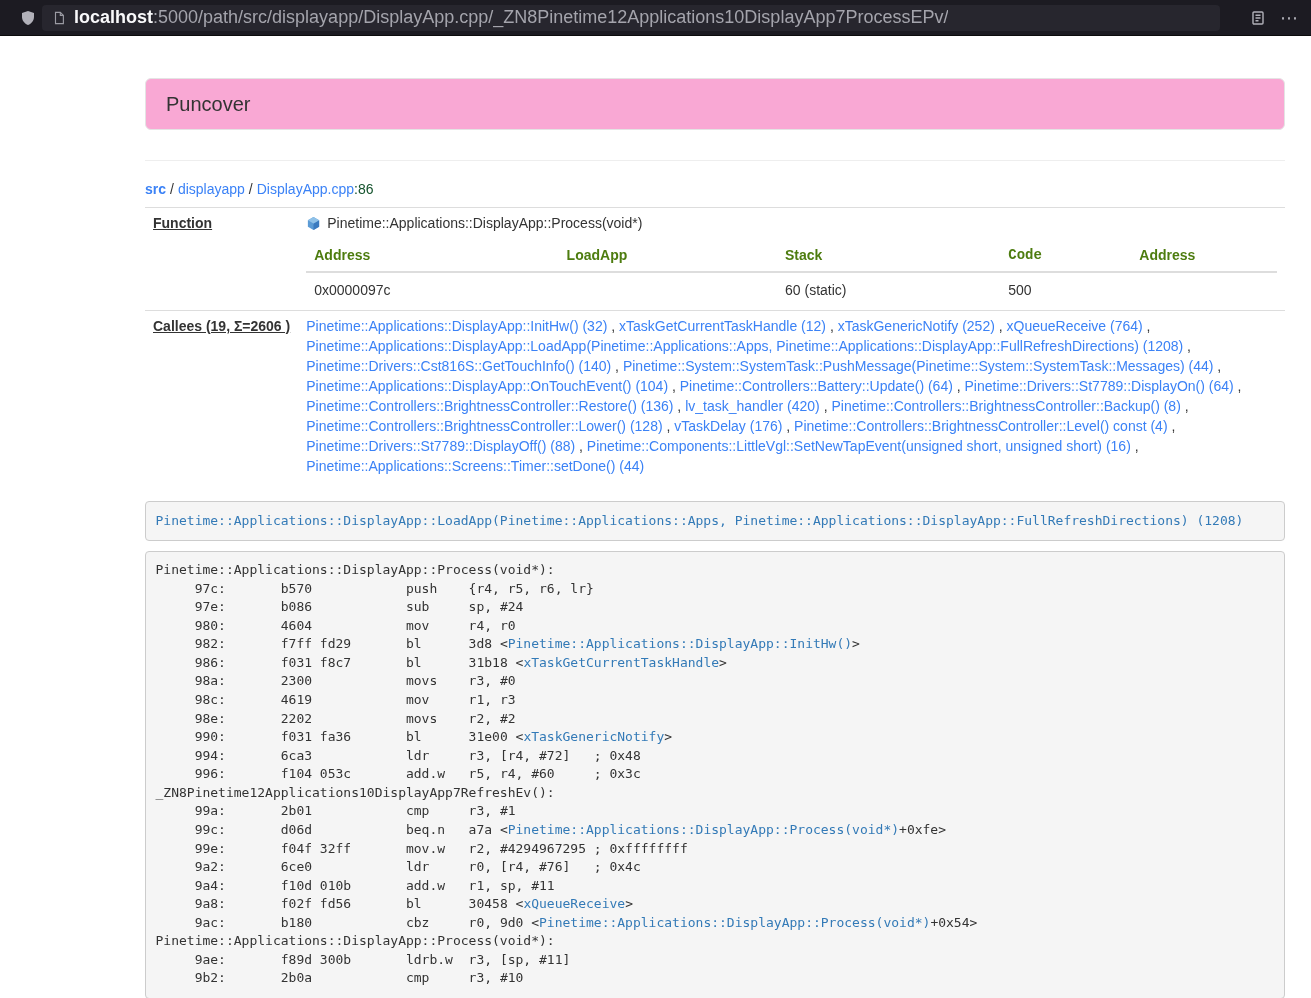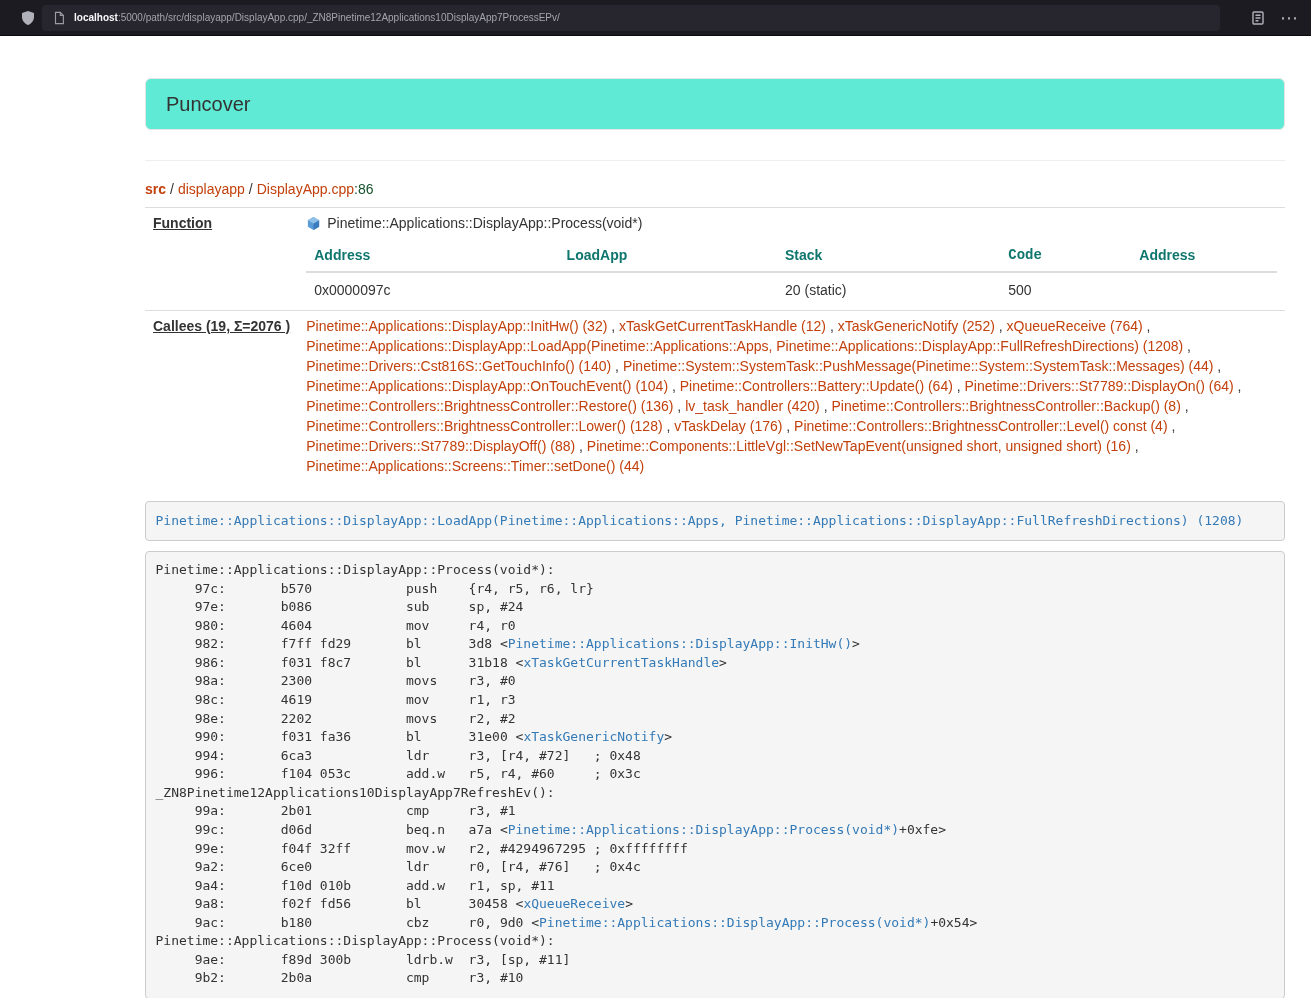--- a/index.html
+++ b/index.html
@@ -3,54 +3,54 @@
 <meta charset="utf-8">
 <style>
   * { box-sizing: border-box; }
   html, body { margin: 0; padding: 0; overflow: hidden; }
   body {
     width: 1311px; height: 998px;
     background: #ffffff;
     font-family: "Liberation Sans", sans-serif;
     font-size: 14px; color: #333;
   }
-  a { color: #c2410c; text-decoration: none; }
+  a { color: #3b82f6; text-decoration: none; }
 
   
   .browser-bar {
     height: 36px; background: #1c1b22;
     border-bottom: 1px solid #0c0c0d;
     display: flex; align-items: center;
     padding: 0 12px;
   }
   .bar-icon { flex: none; display: inline-flex; align-items: center; }
   .shield-wrap { margin: 0 6px 0 8px; }
   .url-pill {
     flex: 1; min-width: 0; height: 26px;
     background: #27262e; border-radius: 4px;
     display: flex; align-items: center;
     padding: 0 10px; margin-right: 14px;
   }
   .page-icon-wrap { margin-right: 8px; }
   .url-text {
-    font-size: 10px; color: #a4a4ac;
+    font-size: 18px; color: #a4a4ac;
     white-space: nowrap; overflow: hidden;
   }
   .url-host { color: #f9f9fb; font-weight: 700; }
   .right-icon { margin-left: 16px; }
   .more-dots {
     color: #b1b1b9; font-size: 18px; line-height: 1;
     margin-left: 14px; letter-spacing: 1px; user-select: none;
   }
 
   
   .container { width: 1140px; margin: 42px 26px 0 145px; }
 
   .jumbotron {
-    background: #5eead4; border: 1px solid #e4e4e4;
+    background: #f9a8d4; border: 1px solid #e4e4e4;
     border-radius: 6px; padding: 14px 20px;
     margin-bottom: 30px;
   }
   .jumbotron h1 { margin: 0; font-size: 20px; font-weight: 500; color: #333; line-height: 1.1; }
 
   hr.divider { border: 0; border-top: 1px solid #eee; margin: 0 0 18px; }
 
   .breadcrumb { margin: 0 0 8px; line-height: 20px; }
   .breadcrumb a.first { font-weight: 700; }
   .breadcrumb .sep { color: #333; margin: 0 4px; }
@@ -62,21 +62,21 @@
     border-top: 1px solid #ddd;
     padding: 5px 8px; vertical-align: top; line-height: 20px;
   }
   td.row-label { font-weight: 700; width: 150px; white-space: nowrap; text-decoration: underline; }
 
   .fn-name-line { display: flex; align-items: center; margin: 0 0 6px; }
   .fn-icon { display: inline-flex; margin-right: 6px; }
 
   table.stats { width: 100%; border-collapse: collapse; margin-top: 2px; }
   .stats th {
-    text-align: left; font-weight: 700; color: #0f766e;
+    text-align: left; font-weight: 700; color: #4d7c0f;
     padding: 6px 8px; border-bottom: 2px solid #ddd; line-height: 20px;
   }
   .stats td { padding: 7px 8px 5px; line-height: 20px; }
   .stats th:nth-child(1) { width: 26%; }
   .stats th:nth-child(2) { width: 22.5%; }
   .stats th:nth-child(3) { width: 23%; }
   .stats th:nth-child(4) { width: 13.5%; font-family: Liberation Mono, monospace; }
 
   .callees-cell { line-height: 20px; }
   .callees-cell .sep { color: #333; }
@@ -153,30 +153,30 @@
                 <th>LoadApp</th>
                 <th>Stack</th>
                 <th>Code</th>
                 <th>Address</th>
               </tr>
             </thead>
             <tbody>
               <tr>
                 <td>0x0000097c</td>
                 <td></td>
-                <td>20 (static)</td>
+                <td>60 (static)</td>
                 <td>500</td>
                 <td></td>
               </tr>
             </tbody>
           </table>
         </td>
       </tr>
       <tr>
-        <td class="row-label">Callees (19, Σ=2076 )</td>
+        <td class="row-label">Callees (19, Σ=2606 )</td>
         <td class="callees-cell"><a href="#">Pinetime::Applications::DisplayApp::InitHw() (32)</a><span class="sep"> , </span><a href="#">xTaskGetCurrentTaskHandle (12)</a><span class="sep"> , </span><a href="#">xTaskGenericNotify (252)</a><span class="sep"> , </span><a href="#">xQueueReceive (764)</a><span class="sep"> , </span><a href="#">Pinetime::Applications::DisplayApp::LoadApp(Pinetime::Applications::Apps, Pinetime::Applications::DisplayApp::FullRefreshDirections) (1208)</a><span class="sep"> , </span><a href="#">Pinetime::Drivers::Cst816S::GetTouchInfo() (140)</a><span class="sep"> , </span><a href="#">Pinetime::System::SystemTask::PushMessage(Pinetime::System::SystemTask::Messages) (44)</a><span class="sep"> , </span><a href="#">Pinetime::Applications::DisplayApp::OnTouchEvent() (104)</a><span class="sep"> , </span><a href="#">Pinetime::Controllers::Battery::Update() (64)</a><span class="sep"> , </span><a href="#">Pinetime::Drivers::St7789::DisplayOn() (64)</a><span class="sep"> , </span><a href="#">Pinetime::Controllers::BrightnessController::Restore() (136)</a><span class="sep"> , </span><a href="#">lv_task_handler (420)</a><span class="sep"> , </span><a href="#">Pinetime::Controllers::BrightnessController::Backup() (8)</a><span class="sep"> , </span><a href="#">Pinetime::Controllers::BrightnessController::Lower() (128)</a><span class="sep"> , </span><a href="#">vTaskDelay (176)</a><span class="sep"> , </span><a href="#">Pinetime::Controllers::BrightnessController::Level() const (4)</a><span class="sep"> , </span><a href="#">Pinetime::Drivers::St7789::DisplayOff() (88)</a><span class="sep"> , </span><a href="#">Pinetime::Components::LittleVgl::SetNewTapEvent(unsigned short, unsigned short) (16)</a><span class="sep"> , </span><a href="#">Pinetime::Applications::Screens::Timer::setDone() (44)</a></td>
       </tr>
     </tbody>
   </table>
 
   <pre class="mono-box"><a href="#">Pinetime::Applications::DisplayApp::LoadApp(Pinetime::Applications::Apps, Pinetime::Applications::DisplayApp::FullRefreshDirections) (1208)</a></pre>
 
   <pre class="mono-box">Pinetime::Applications::DisplayApp::Process(void*):
      97c:	b570      	push	{r4, r5, r6, lr}
      97e:	b086      	sub	sp, #24

